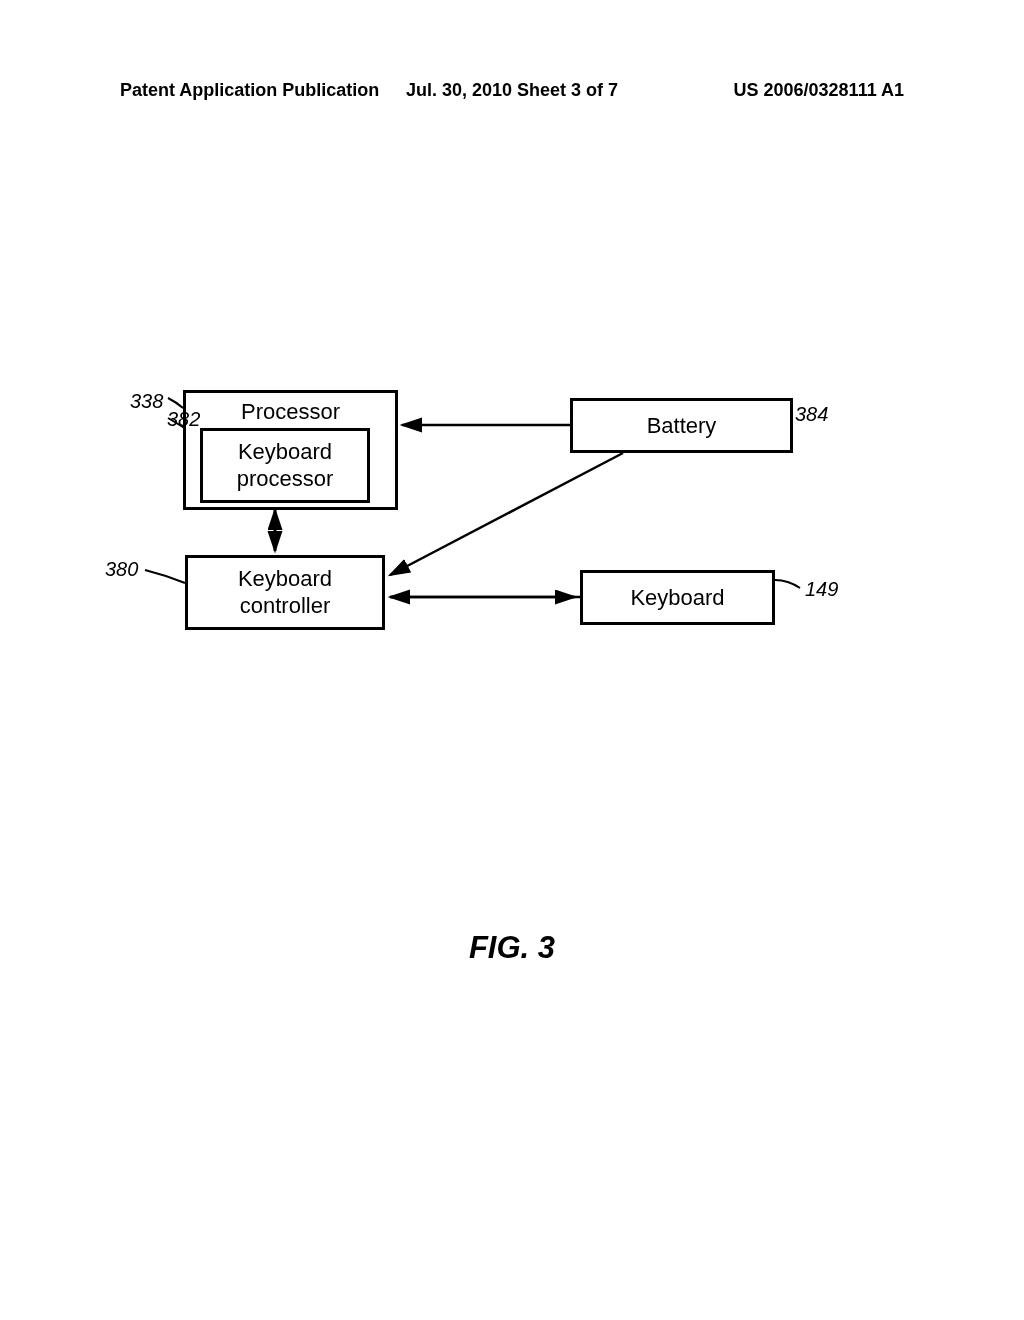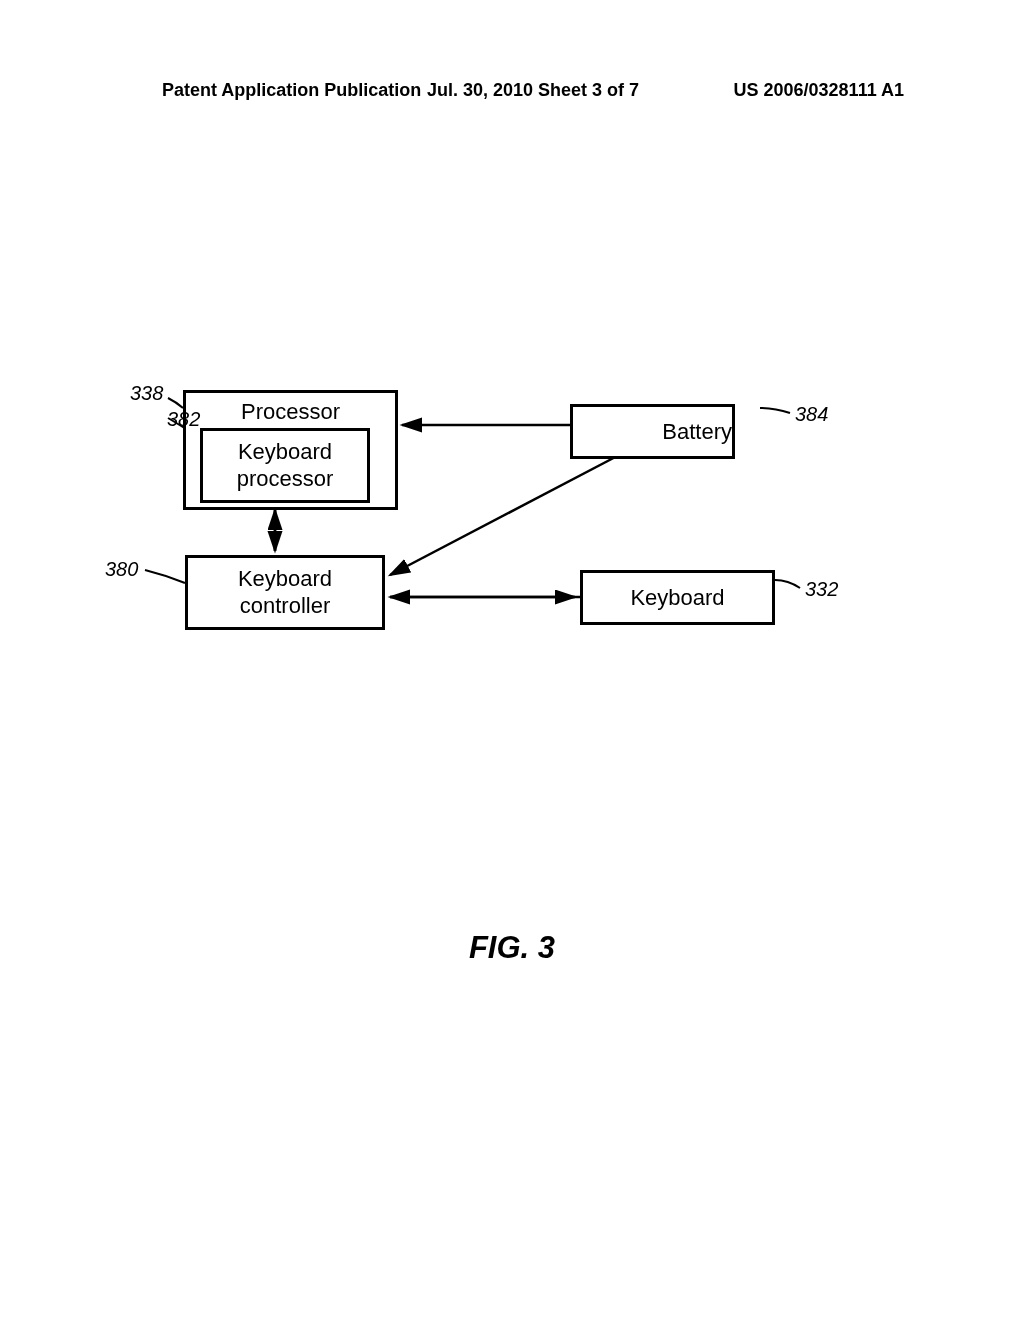--- a/index.html
+++ b/index.html
@@ -17,21 +17,20 @@
     .header {
       position: absolute;
       top: 80px;
       left: 0;
       right: 0;
       display: flex;
       justify-content: space-between;
       padding: 0 120px;
       font-size: 18px;
       font-weight: bold;
-      margin-left: 42px;
     }
     .header-center {
       position: absolute;
       left: 50%;
       transform: translateX(-50%);
     }
     .diagram {
       position: absolute;
       top: 380px;
       left: 0;
@@ -73,24 +72,23 @@
     }
     .box-controller {
       left: 185px;
       top: 175px;
       width: 200px;
       height: 75px;
       line-height: 1.2;
     }
     .box-battery {
       left: 570px;
-      top: 24px;
-      width: 165px;
+      top: 18px;
+      width: 223px;
       height: 55px;
-      justify-content: flex-end;
     }
     .box-keyboard {
       left: 580px;
       top: 190px;
       width: 195px;
       height: 55px;
     }
     .label {
       position: absolute;
       font-style: italic;
@@ -163,20 +161,20 @@
     <span style="white-space: pre-line;">Keyboard
 controller</span>
   </div>
   <div class="box box-battery">
     <span>Battery</span>
   </div>
   <div class="box box-keyboard">
     <span>Keyboard</span>
   </div>
 
-  <div class="label" style="left:130px; top:2px;">338</div>
+  <div class="label" style="left:130px; top:10px;">338</div>
   <div class="label" style="left:130px; top:28px;margin-left:37px;">382</div>
   <div class="label" style="left:105px; top:178px;">380</div>
   <div class="label" style="left:795px; top:23px;">384</div>
-  <div class="label" style="left:805px; top:198px;">332</div>
+  <div class="label" style="left:805px; top:198px;">149</div>
 </div>
 
 <div class="figure-caption">FIG. 3</div>
 
 </body></html>

